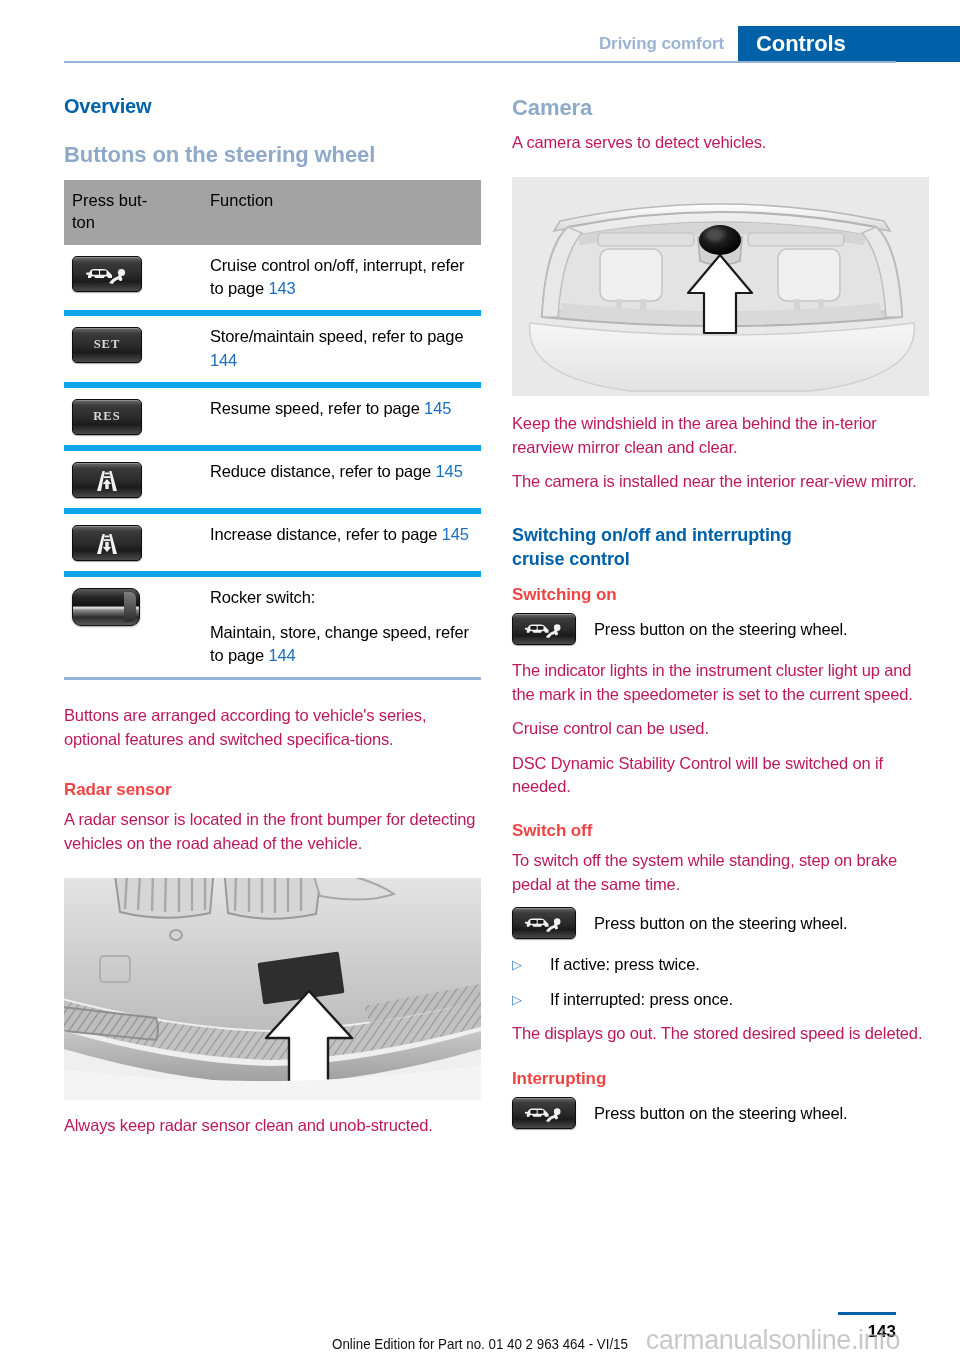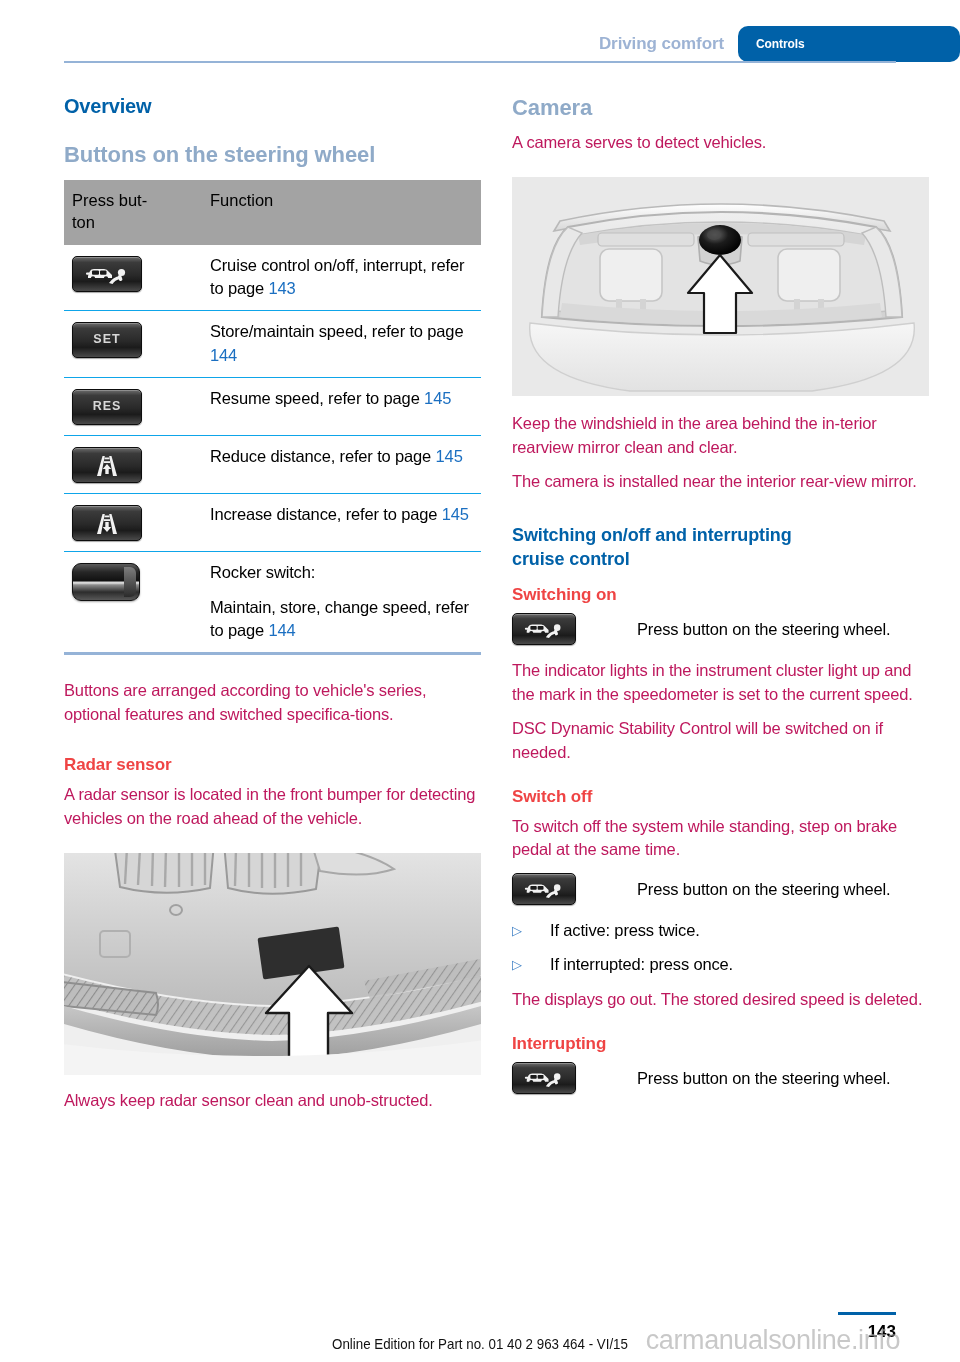--- a/index.html
+++ b/index.html
@@ -33,30 +33,29 @@
   .tab-inactive {
     font-size: 17px;
     font-weight: bold;
     color: #9db3d4;
     padding: 0 14px 0 14px;
     display: flex;
     align-items: center;
     letter-spacing: -0.1px;
   }
   .tab-active {
-    font-size: 12px;
+    font-size: 22px;
     font-weight: bold;
     color: #ffffff;
     background: #0061a8;
     padding: 0 18px;
     display: flex;
     align-items: center;
     min-width: 186px;
     letter-spacing: -0.1px;
-    border-radius: 10px;
   }
   .header-rule {
     position: absolute;
     left: 64px; top: 61px;
     width: 832px;
     height: 2px;
     background: #95b3d7;
   }
 
   
@@ -121,21 +120,21 @@
     text-align: left;
     font-size: 16.5px;
     font-weight: normal;
     color: #000;
     padding: 9px 8px 11px 8px;
     vertical-align: top;
     line-height: 1.35;
   }
   .btn-table thead th.col-a { width: 122px; }
   .btn-table tbody td {
-    border-bottom: 1px solid #0ea5e9;
+    border-bottom: 6px solid #0ea5e9;
     padding: 9px 8px 10px 8px;
     vertical-align: top;
     font-size: 16.5px;
     line-height: 1.42;
     letter-spacing: -0.15px;
   }
   .btn-table tbody td.cell-icon { width: 122px; padding-top: 11px; }
   .btn-table tbody tr:last-child td {
     border-bottom: none;
   }
@@ -162,21 +161,21 @@
   }
   .btn-key .lbl {
     position: absolute;
     left: 0; right: 0; top: 50%;
     transform: translateY(-50%);
     text-align: center;
     color: #d8d8d8;
     font-size: 12.5px;
     font-weight: bold;
     letter-spacing: 1px;
-    font-family: Liberation Sans, sans-serif;
+    font-family: Liberation Serif, serif;
   }
   .btn-key svg {
     position: absolute;
     left: 50%; top: 50%;
     transform: translate(-50%,-50%);
   }
   .btn-key.small {
     width: 62px;
     height: 30px;
   }
@@ -236,21 +235,20 @@
     color: #3b7ec4;
     font-size: 13px;
     padding-top: 3px;
   }
 
   
   .icon-line {
     display: flex;
     align-items: flex-start;
     margin: 0 0 14px 0;
-    gap: 43px;
   }
   .icon-line .btn-key { flex: 0 0 auto; margin-right: 18px; }
   .icon-line .cap {
     font-size: 16.5px;
     line-height: 1.42;
     padding-top: 5px;
     letter-spacing: -0.15px;
   }
 
   
@@ -582,20 +580,21 @@
           <rect x="15" y="7.6" width="6.5" height="4.2" rx="1"></rect>
           <circle cx="8" cy="15.5" r="2.2"></circle>
           <circle cx="21" cy="15.5" r="2.2"></circle>
         </g>
       </svg>
     </span>
     <span class="cap">Press button on the steering wheel.</span>
   </div>
 
   <p class="body-text">The indicator lights in the instrument cluster light up and the mark in the speedometer is set to the current speed.</p>
+  <p class="body-text">Cruise control can be used.</p>
   <p class="body-text">DSC Dynamic Stability Control will be switched on if needed.</p>
 
   <div class="spacer-12"></div>
 
   <h3 class="h-light-sm">Switch off</h3>
 
   <p class="body-text">To switch off the system while standing, step on brake pedal at the same time.</p>
 
   <div class="icon-line">
     <span class="btn-key small">

